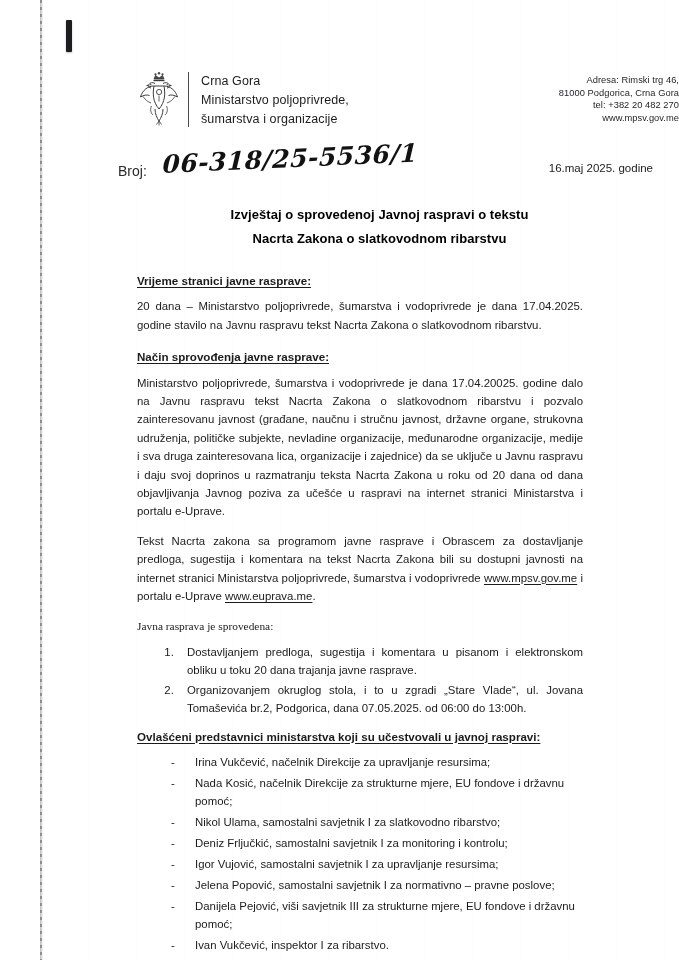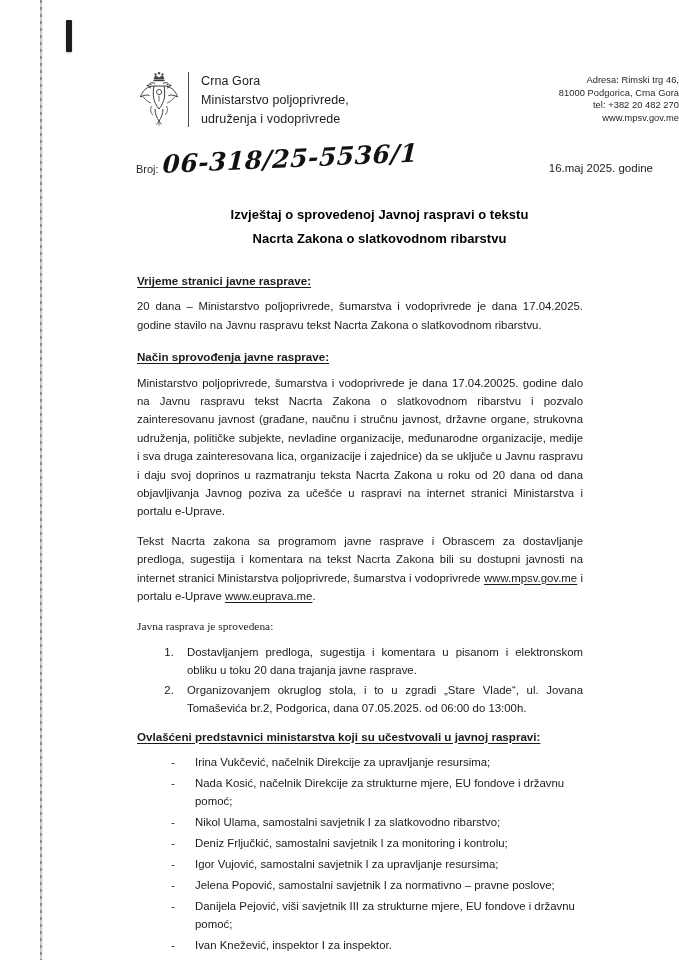--- a/index.html
+++ b/index.html
@@ -108,22 +108,22 @@
   }
 
   
   .row-broj {
     position: absolute;
     left: 0; top: 150px;
     width: 679px;
   }
   .broj-label {
     position: absolute;
-    left: 96px; top: 13px;
-    font-size: 11px;
+    left: 78px; top: 13px;
+    font-size: 14px;
     color: #2a2a2a;
   }
   .broj-hand {
     position: absolute;
     left: 122px; top: 0px;
     font-family: "DejaVu Serif", serif;
     font-style: italic;
     font-weight: bold;
     font-size: 25px;
     letter-spacing: .5px;
@@ -264,21 +264,21 @@
             <path d="M15.5 36 C14 39 14.5 43 17 45" stroke-width=".8"></path>
             <path d="M30.5 36 C32 39 31.5 43 29 45" stroke-width=".8"></path>
             <path d="M23 51 l-2.5 3.5 M23 51 l2.5 3.5 M23 51 v4.5" stroke-width=".8"></path>
           </g>
         </svg>
       </div>
       <div class="lh-divider"></div>
       <div class="lh-names">
         <div>Crna Gora</div>
         <div>Ministarstvo poljoprivrede,</div>
-        <div>udruženja i vodoprivrede</div>
+        <div>šumarstva i organizacije</div>
       </div>
     </div>
 
     <div class="lh-right">
       <div>Adresa: Rimski trg 46,</div>
       <div>81000 Podgorica, Crna Gora</div>
       <div>tel: +382 20 482 270</div>
       <div>www.mpsv.gov.me</div>
     </div>
   </div>
@@ -339,20 +339,20 @@
       <li>
         <span class="dash">-</span>
         <span>Jelena Popović, samostalni savjetnik I za normativno – pravne poslove;</span>
       </li>
       <li>
         <span class="dash">-</span>
         <span>Danijela Pejović, viši savjetnik III za strukturne mjere, EU fondove i državnu pomoć;</span>
       </li>
       <li>
         <span class="dash">-</span>
-        <span>Ivan Knežević, inspektor I za inspektor.</span>
+        <span>Ivan Vukčević, inspektor I za ribarstvo.</span>
       </li>
     </ul>
 
   </div>
 
   <div id="noise"></div>
 </div>
 
 </body></html>

